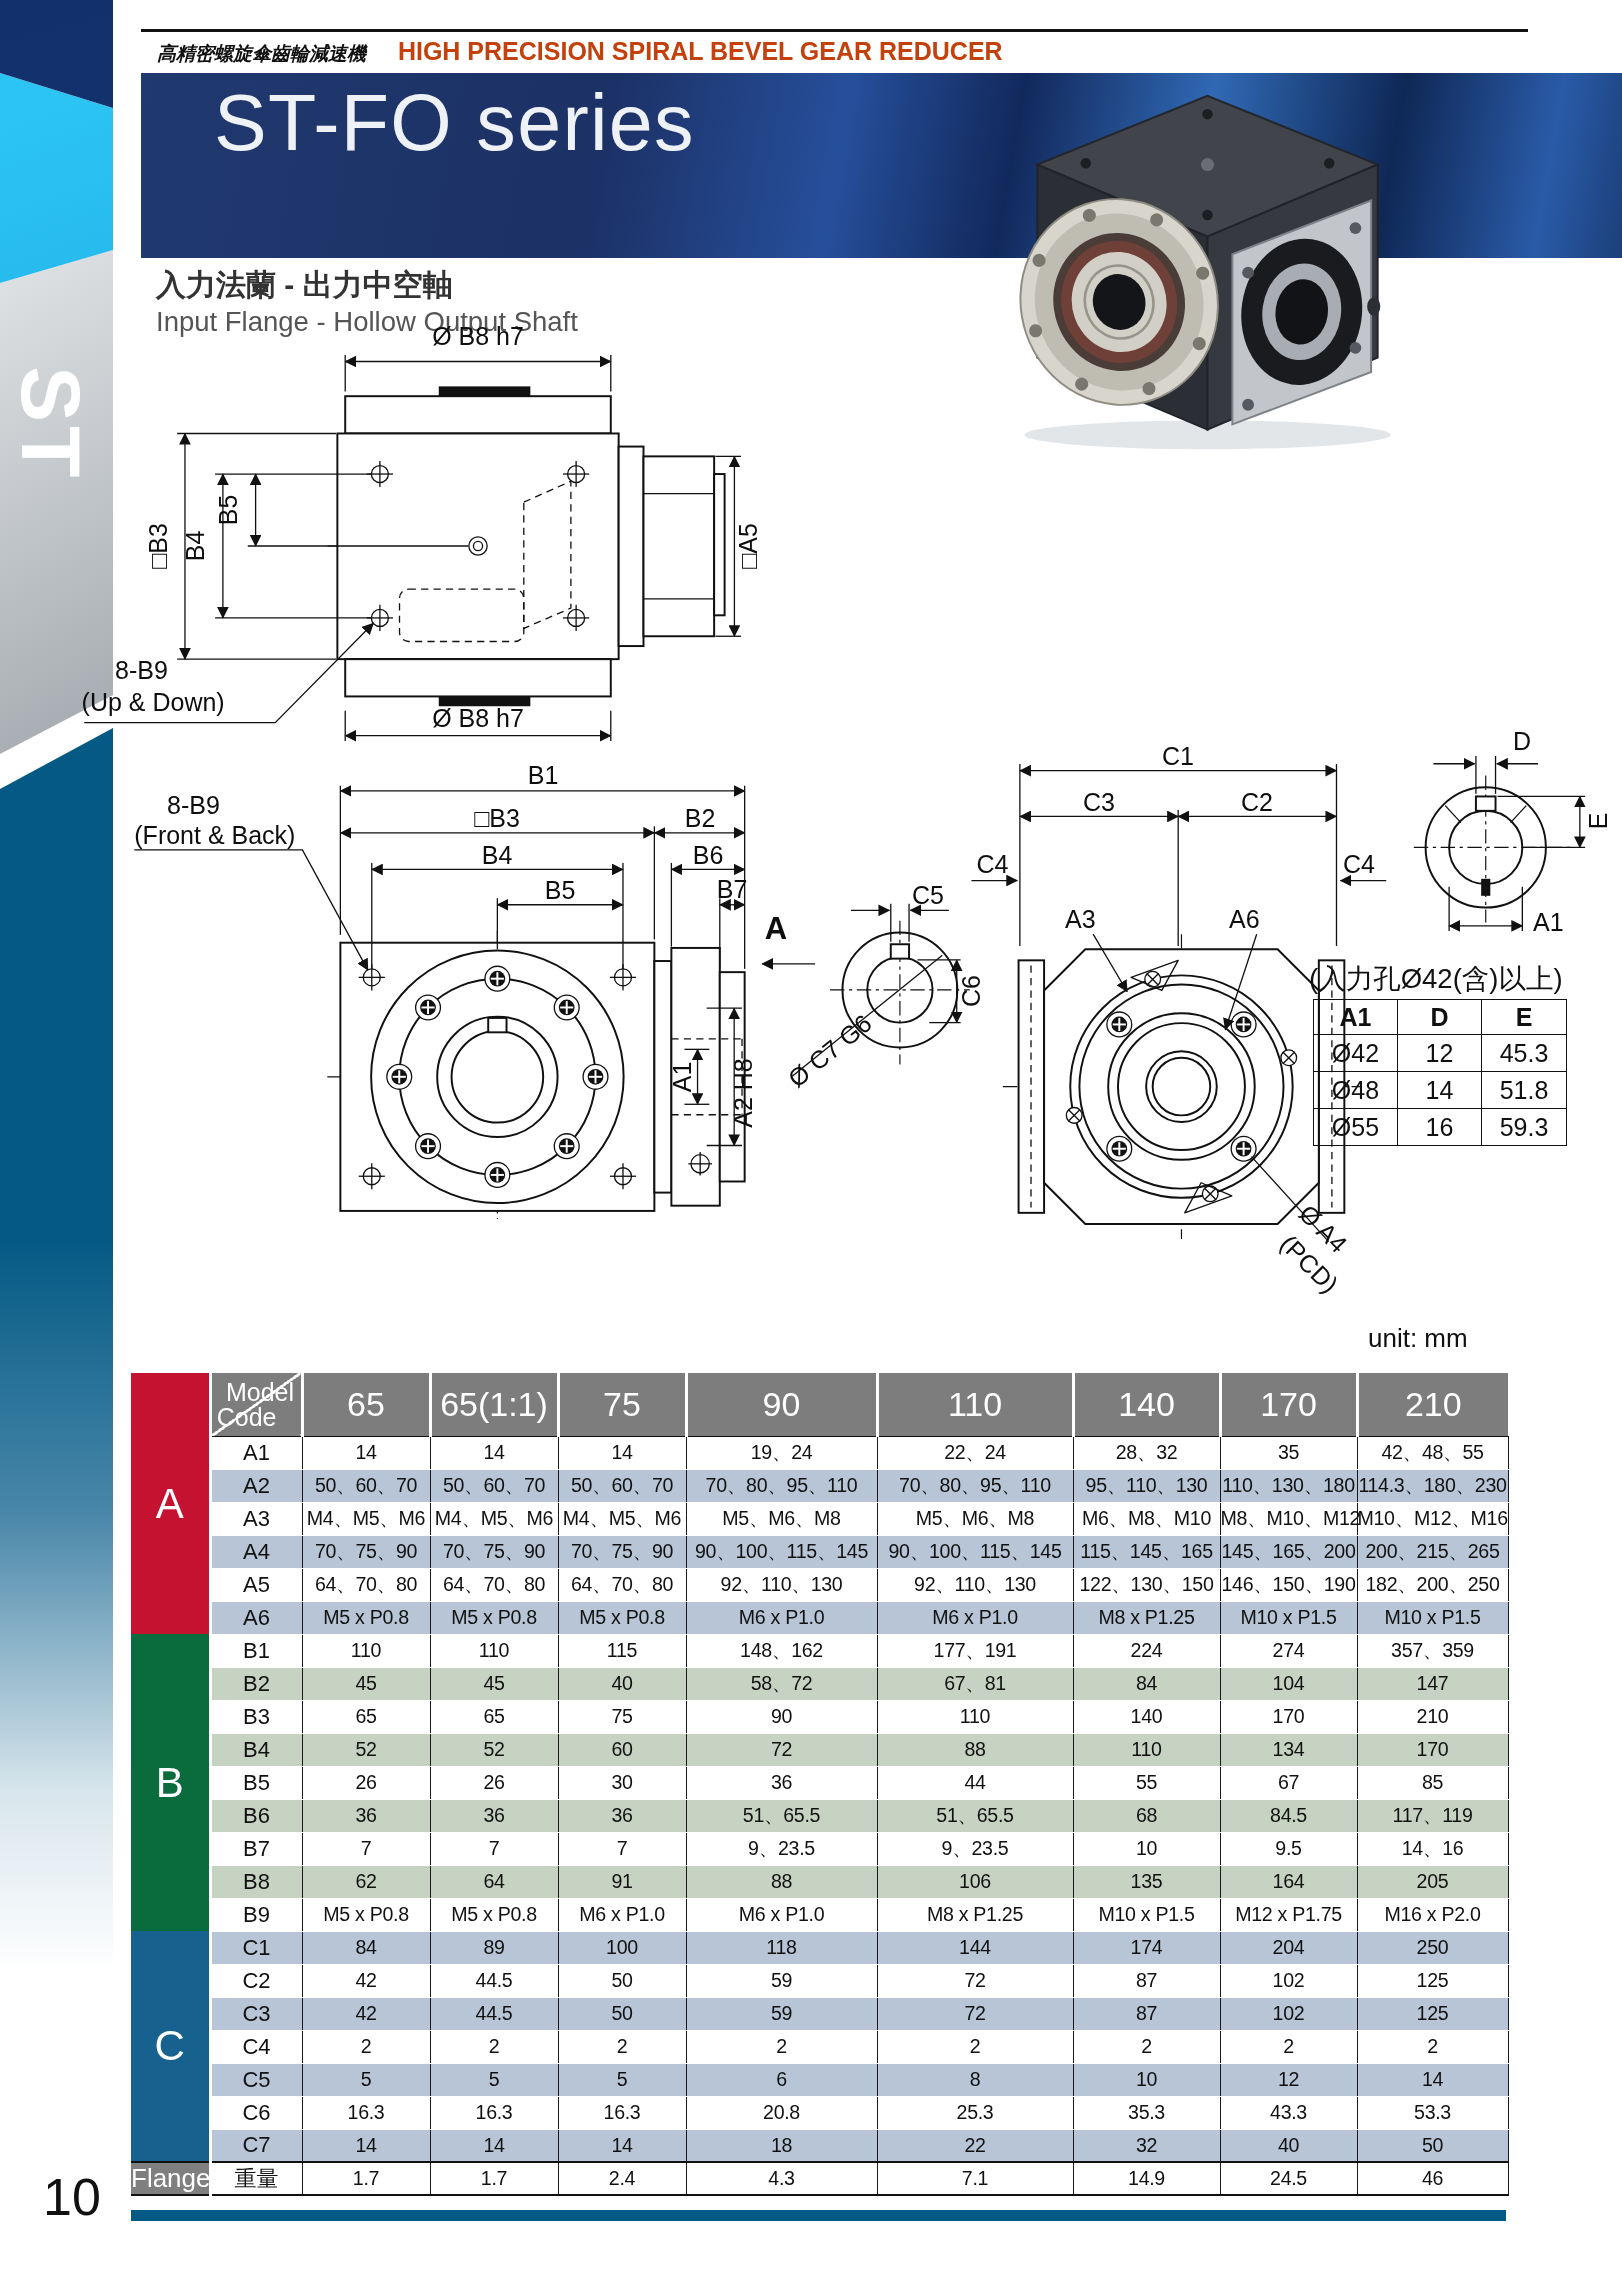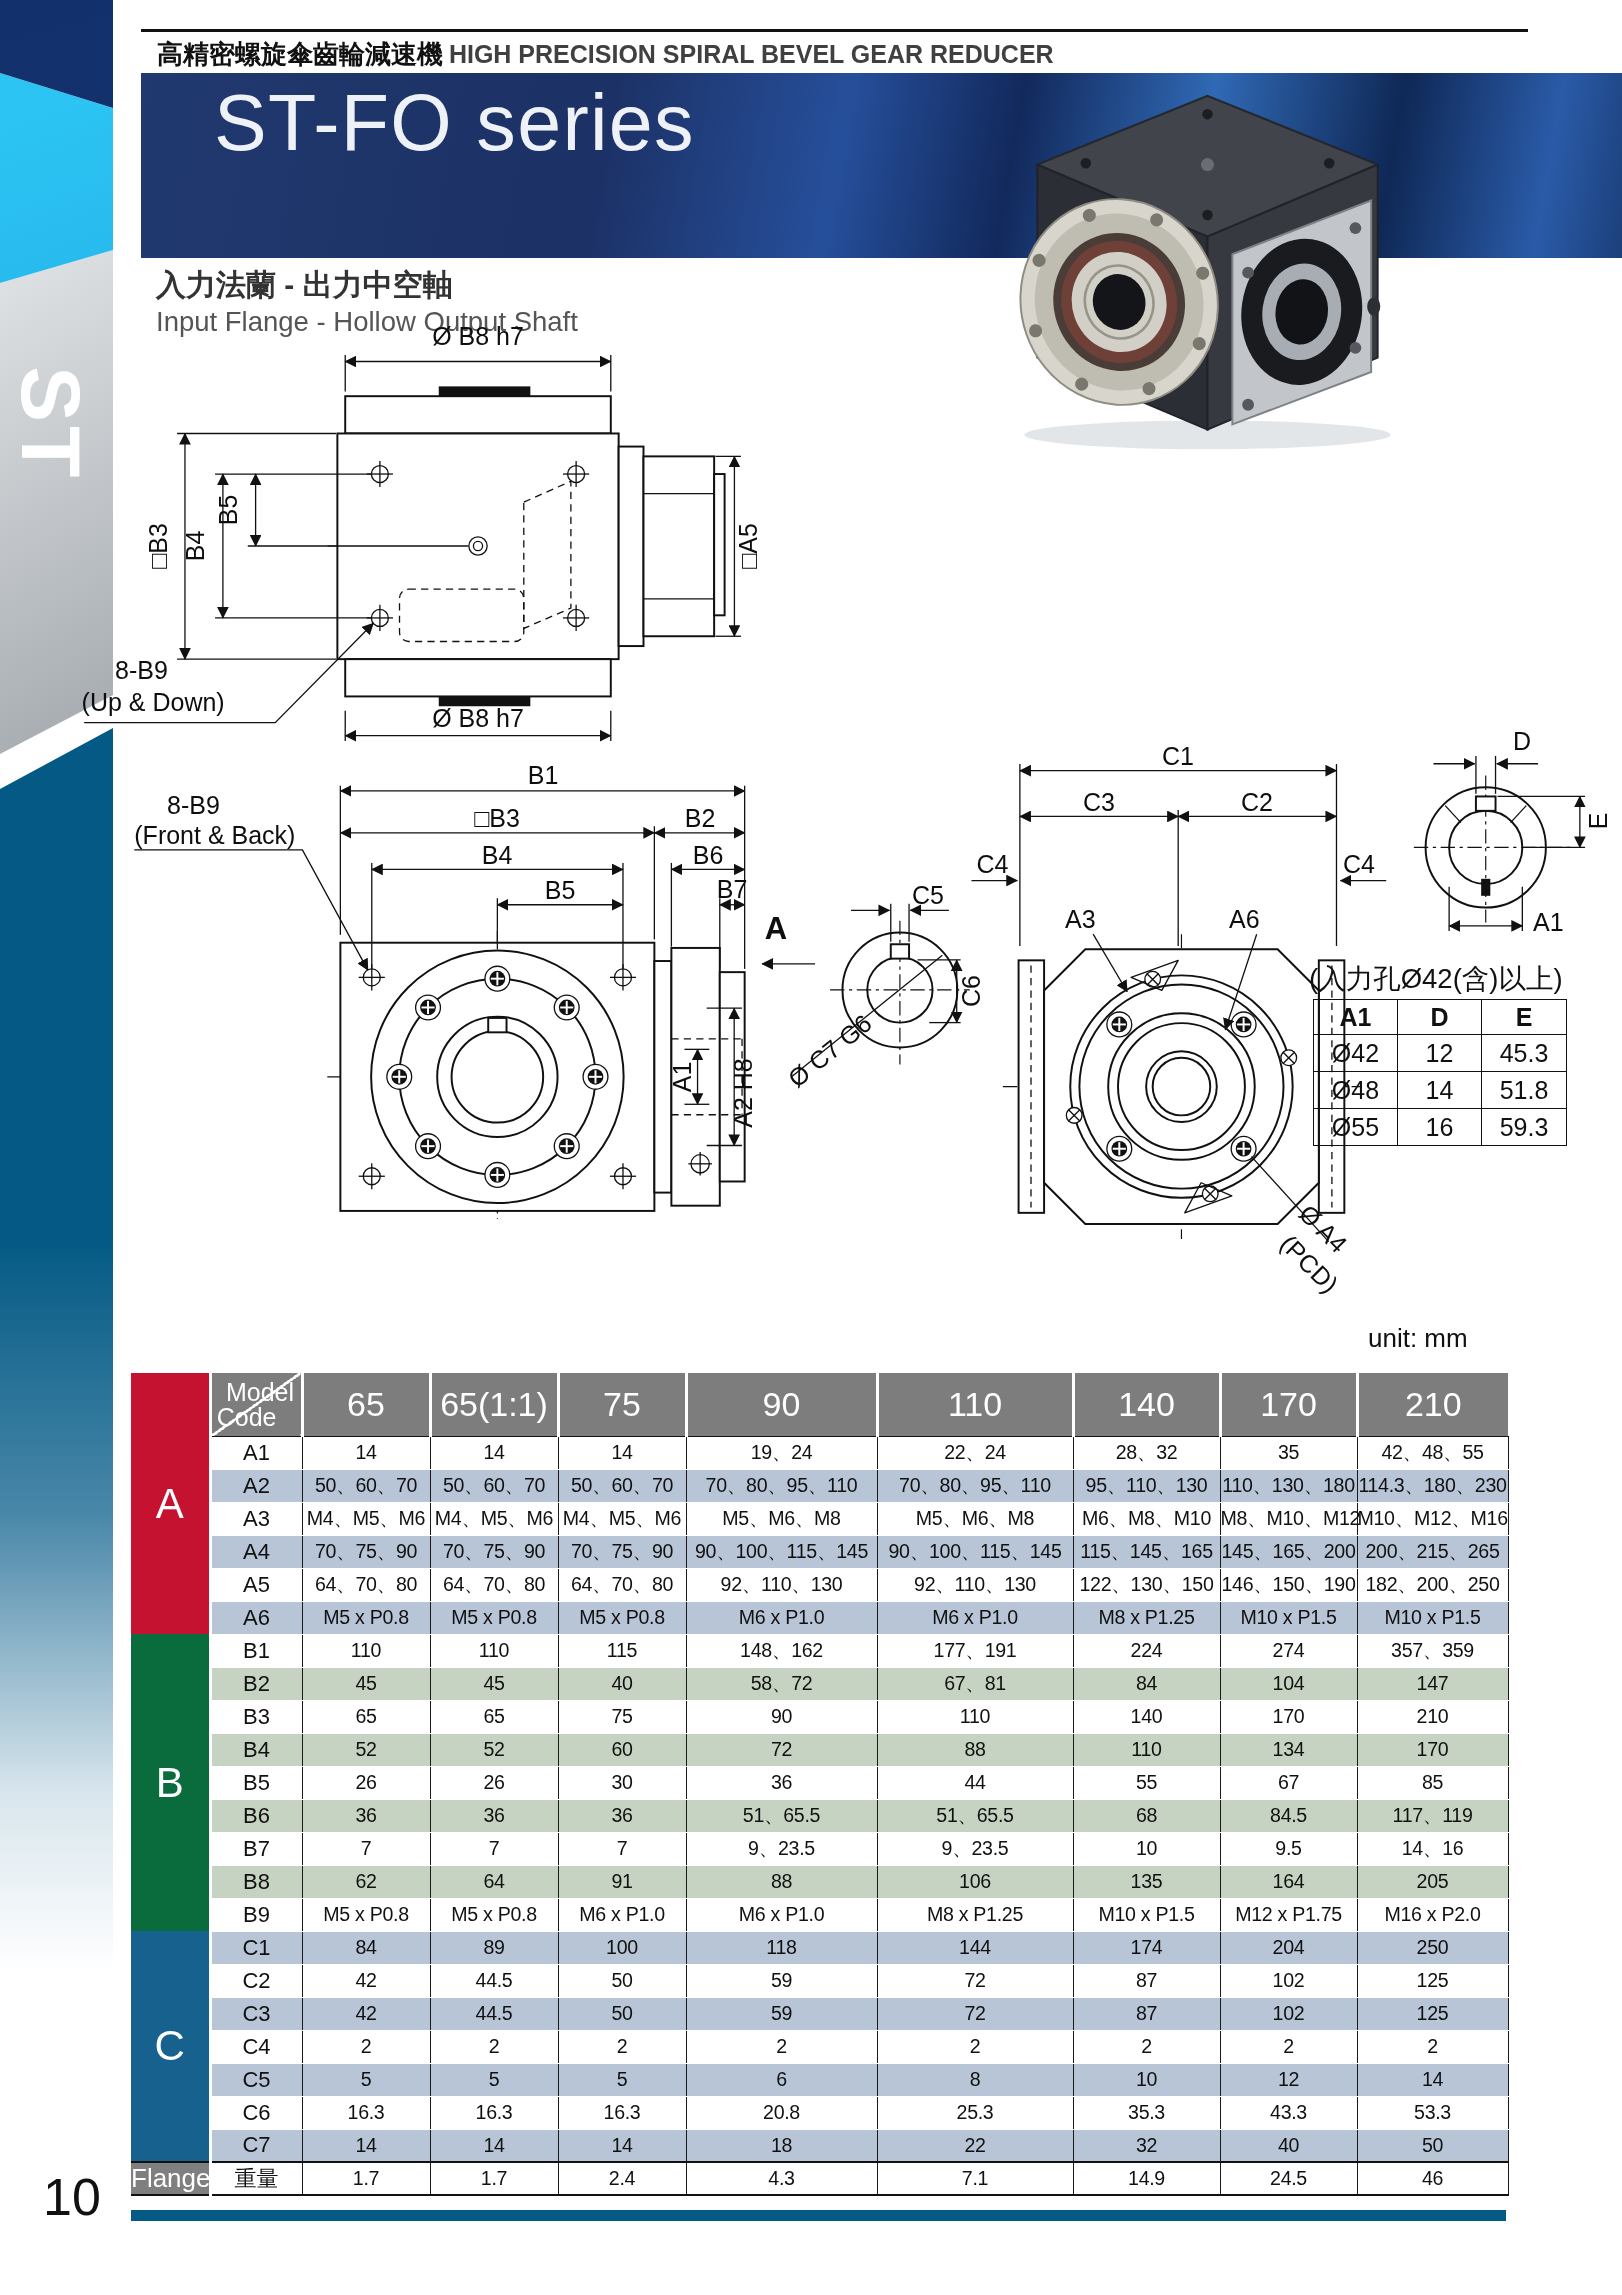--- a/index.html
+++ b/index.html
@@ -14,22 +14,22 @@
            clip-path:polygon(0 73px,113px 108px,113px 250px,0 283px);}
   .sb-silver{background:linear-gradient(150deg,#f2f4f5 4%,#9aa0a6 38%,#d4d8db 66%,#7e8489 100%);
            clip-path:polygon(0 283px,113px 250px,113px 695px,0 754px);}
   .sb-teal{background:linear-gradient(#045a85 0%,#045a85 54%,#4987a9 66%,#d7e5ec 78%,#ffffff 86%);
            clip-path:polygon(0 789px,113px 728px,113px 2295px,0 2295px);}
   .sb-label{position:absolute;left:99px;top:366px;font-size:84px;font-weight:600;color:#fff;
             letter-spacing:3.9px;transform:rotate(90deg);transform-origin:0 0;}
   
   .toprule{position:absolute;left:141px;top:29px;width:1387px;height:3.3px;background:#111;}
   .kicker{position:absolute;left:157px;top:37px;white-space:nowrap;}
-  .kicker-cn{font-size:26px;font-weight:700;color:#111;}
-  .kicker-en{font-size:25px;font-weight:600;color:#404040;margin-left:3px;}
+  .kicker-cn{font-size:19px;font-weight:700;color:#111;font-style:italic;}
+  .kicker-en{font-size:25px;font-weight:600;color:#c2410c;margin-left:29px;}
   .band{position:absolute;left:141px;top:73px;width:1550px;height:185px;
         background:linear-gradient(100deg,#20396e 0%,#1c3166 30%,#264f9b 45%,#12295c 56%,#3069b5 68%,#0f2856 80%,#2a5ba8 90%,#102a57 100%);}
   .band h1{margin:0;padding:3.9px 0 0 73px;font-size:79px;font-weight:500;color:#eef1f6;letter-spacing:1.3px;}
   .ratio{padding:6.5px 0 0 80px;font-size:37px;color:#f0f3f8;letter-spacing:0.7px;}
   .subcn{position:absolute;left:156px;top:265px;font-size:30px;font-weight:600;color:#333;}
   .suben{position:absolute;left:156px;top:306px;font-size:27.5px;color:#555;}
   
   .photo{position:absolute;left:913px;top:76px;}
   
   .dw{position:absolute;margin:0;overflow:visible;}

